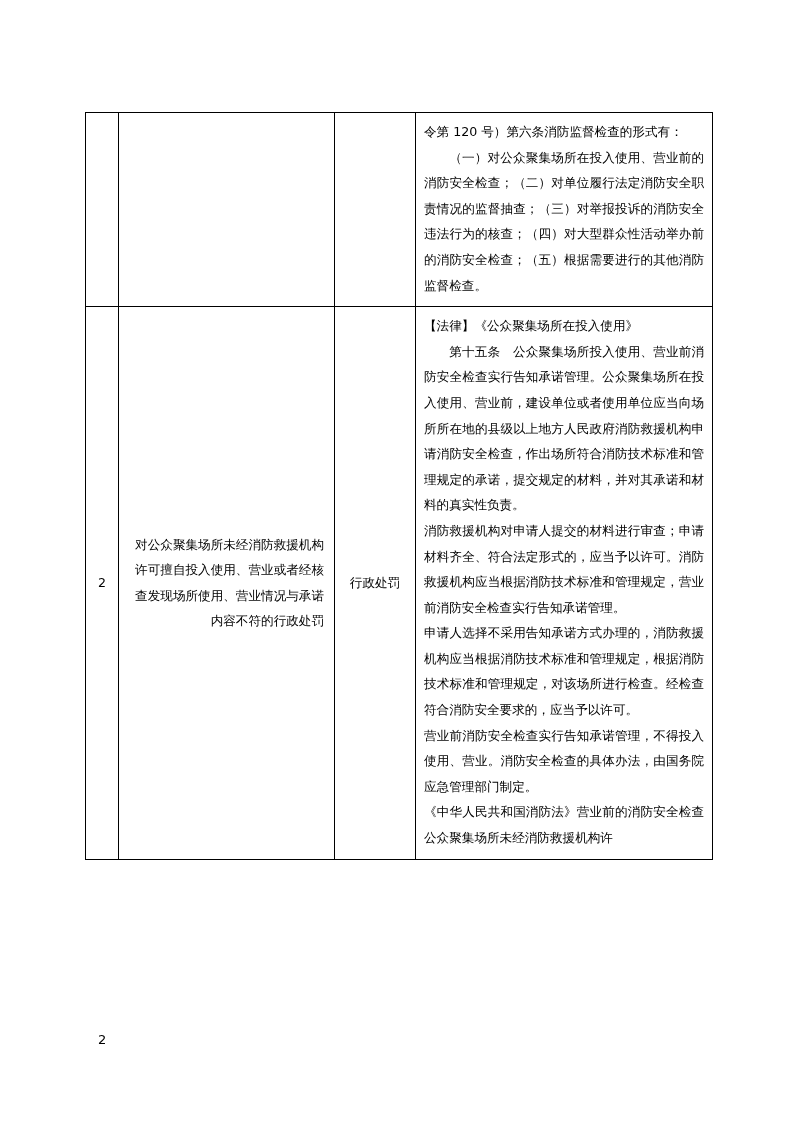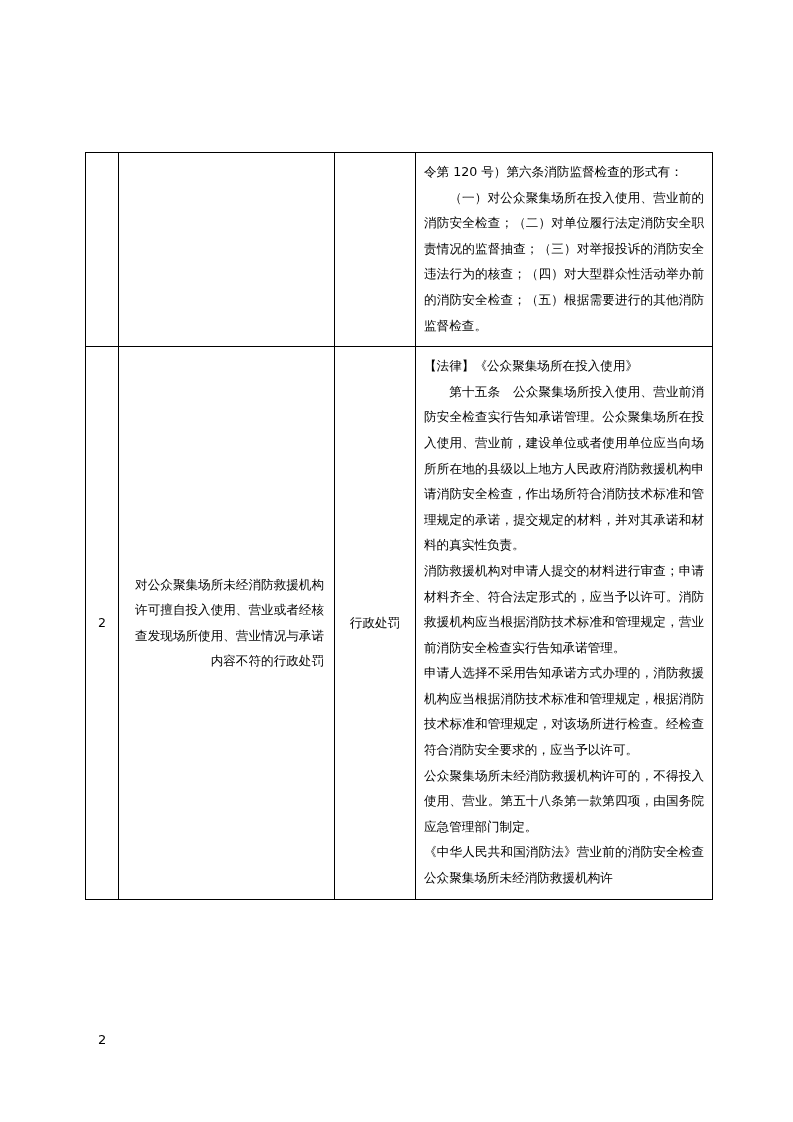--- a/index.html
+++ b/index.html
@@ -20,21 +20,20 @@
     height: 1122px;
     box-sizing: border-box;
   }
   .doc-table {
     position: absolute;
     left: 85px;
     top: 112px;
     width: 623px;
     border-collapse: collapse;
     table-layout: fixed;
-    margin-top: 40px;
   }
   .doc-table td {
     border: 1px solid #000000;
     vertical-align: middle;
     padding: 0;
   }
   .col-num { width: 32px; }
   .col-name { width: 215px; }
   .col-type { width: 80px; }
   .col-basis { width: 296px; }
@@ -108,21 +107,21 @@
         </td>
         <td class="col-type">
           <div class="cell-center">行政处罚</div>
         </td>
         <td class="col-basis">
           <div class="cell-inner cell-basis">
             <p>【法律】《公众聚集场所在投入使用》</p>
             <p class="indent2">第十五条　公众聚集场所投入使用、营业前消防安全检查实行告知承诺管理。公众聚集场所在投入使用、营业前，建设单位或者使用单位应当向场所所在地的县级以上地方人民政府消防救援机构申请消防安全检查，作出场所符合消防技术标准和管理规定的承诺，提交规定的材料，并对其承诺和材料的真实性负责。</p>
             <p>消防救援机构对申请人提交的材料进行审查；申请材料齐全、符合法定形式的，应当予以许可。消防救援机构应当根据消防技术标准和管理规定，营业前消防安全检查实行告知承诺管理。</p>
             <p>申请人选择不采用告知承诺方式办理的，消防救援机构应当根据消防技术标准和管理规定，根据消防技术标准和管理规定，对该场所进行检查。经检查符合消防安全要求的，应当予以许可。</p>
-            <p>公众聚集场所未经消防救援机构许可的，不得投入使用、营业。第五十八条第一款第四项，由国务院应急管理部门制定。</p>
+            <p>营业前消防安全检查实行告知承诺管理，不得投入使用、营业。消防安全检查的具体办法，由国务院应急管理部门制定。</p>
             <p>《中华人民共和国消防法》营业前的消防安全检查　公众聚集场所未经消防救援机构许</p>
           </div>
         </td>
       </tr>
     </tbody>
   </table>
 
   <div class="page-number">2</div>
 
 </div>

